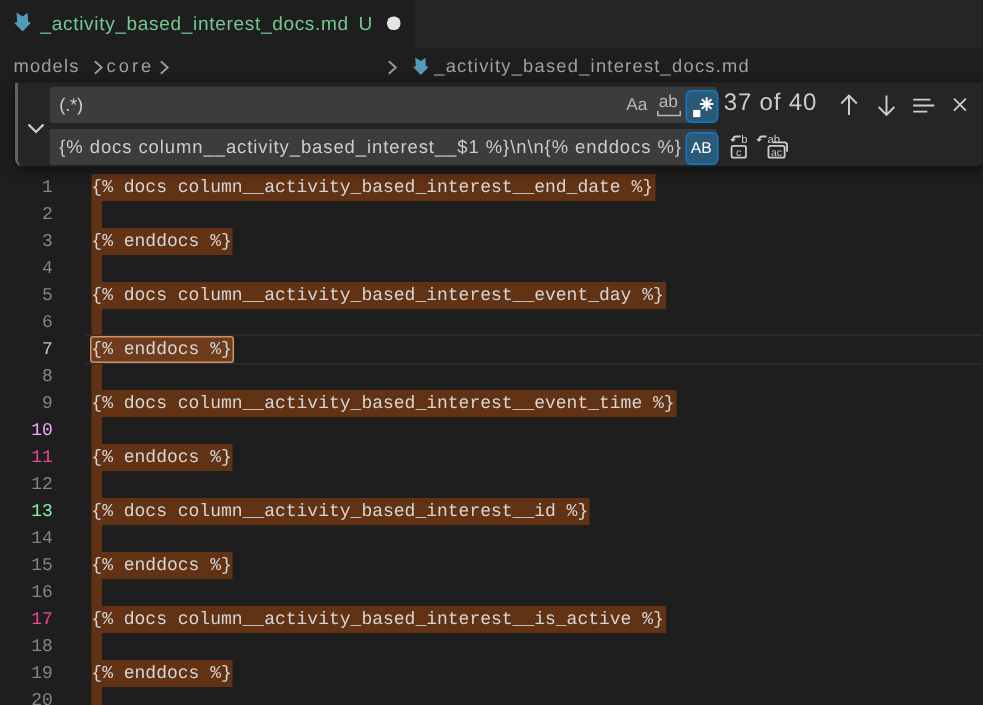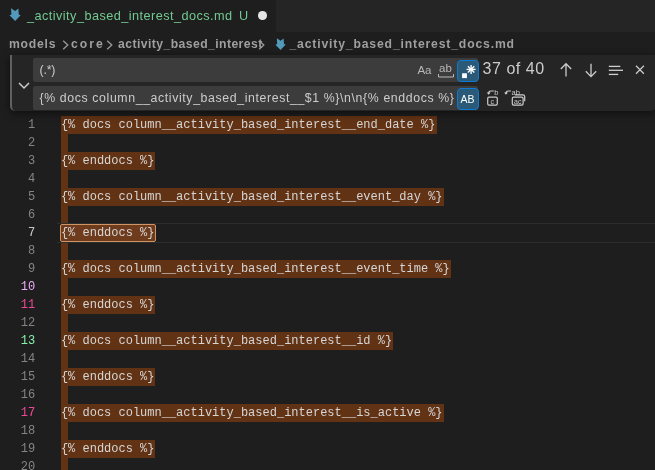--- a/index.html
+++ b/index.html
@@ -7,21 +7,21 @@
        font-family:"Liberation Sans",sans-serif;}
   .abs{position:absolute;}
   
   #tabstrip{left:0;top:0;width:655px;height:32px;background:#252526;}
   #tab{left:0;top:0;width:276px;height:32px;background:#1e1e1e;}
   #tablabel{left:27px;top:0;height:32px;line-height:32px;font-size:12.7px;color:#73c991;letter-spacing:0.45px;}
   #tabU{left:239px;top:0;height:32px;line-height:32px;font-size:12.7px;color:#73c991;}
   #tabdot{left:258px;top:11px;width:8.5px;height:8.5px;border-radius:50%;background:#e4e4e4;}
   
   #crumbs{left:0;top:32.5px;height:22.5px;width:655px;line-height:22px;font-size:12.2px;color:#9f9f9f;white-space:nowrap;}
-  .cseg{position:absolute;top:0;font-weight:bold;}
+  .cseg{position:absolute;top:0;}
   
   .gut{left:0;top:0;width:35.2px;text-align:right;font-family:"Liberation Mono",monospace;font-size:12px;
        height:18px;line-height:18px;color:#858585;}
   .code{font-family:"Liberation Mono",monospace;font-size:12px;height:18px;line-height:18px;color:#d6d6d6;white-space:pre;}
   .hl{background:#623214;height:18px;}
   
   #fw{left:9.5px;top:55px;width:644.5px;height:56px;background:#252526;
       border-left:2px solid #616161;border-radius:0 0 5px 5px;
       box-shadow:0 2px 8px rgba(0,0,0,0.55);}
   .finput{left:21.5px;width:445px;background:#3c3c3c;border-radius:2px;}
@@ -52,21 +52,20 @@
 
 <div class="abs" id="crumbs">
  <span class="cseg" style="left:9px;letter-spacing:0.78px" id="c1">models</span>
  <svg class="abs" style="left:61.5px;top:7px" width="7" height="10" viewBox="0 0 7 10">
       <path d="M1.2,0.8 L5.8,5 L1.2,9.2" fill="none" stroke="#9a9a9a" stroke-width="1.3"></path>
     </svg>
  <span class="cseg" style="left:71px;letter-spacing:2.05px" id="c2">core</span>
  <svg class="abs" style="left:105.5px;top:7px" width="7" height="10" viewBox="0 0 7 10">
       <path d="M1.2,0.8 L5.8,5 L1.2,9.2" fill="none" stroke="#9a9a9a" stroke-width="1.3"></path>
     </svg>
- <span class="cseg" style="left:118px;letter-spacing:0.43px" id="c3">activity_based_interest</span>
  <svg class="abs" style="left:257.5px;top:7px" width="7" height="10" viewBox="0 0 7 10">
       <path d="M1.2,0.8 L5.8,5 L1.2,9.2" fill="none" stroke="#9a9a9a" stroke-width="1.3"></path>
     </svg>
  <svg style="position:absolute;left:274.5px;top:5px" width="11" height="12" viewBox="0 0 11.6 12.7">
       <path d="M1.9,0.3 L5.9,2.9 L9.1,0.5 L9.5,6.4 L11.3,7.0 L5.9,12.65 L0.4,7.1 L2.3,6.45 Z" fill="#519aba"></path>
     </svg>
  <span class="cseg" style="left:289.5px;letter-spacing:0.84px" id="c4">_activity_based_interest_docs.md</span>
 </div>
 
 <div id="rows">

